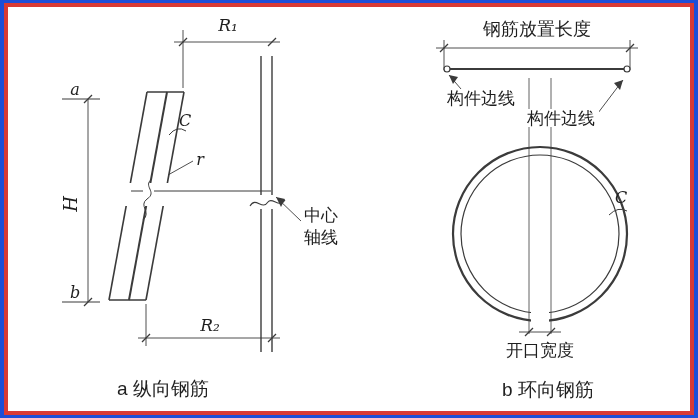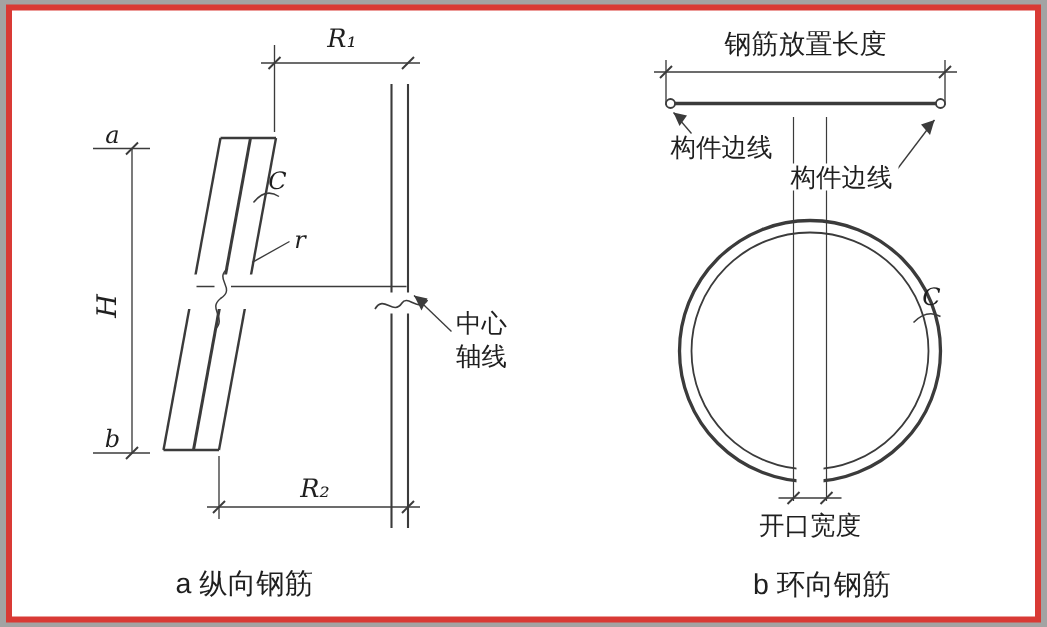--- a/index.html
+++ b/index.html
@@ -1,16 +1,16 @@
 <!DOCTYPE html>
 <html><head>
 <meta charset="utf-8">
 <style>
   html,body{margin:0;padding:0;background:#ffffff;}
-  .page{width:698px;height:418px;background:#a3a3a3;overflow:hidden;position:relative;}
+  .page{width:698px;height:418px;background:#1d4ed8;overflow:hidden;position:relative;}
   svg{display:block;}
   .cjk{font-family:"Liberation Sans","DejaVu Sans",sans-serif;}
   .math{font-family:"DejaVu Serif","Liberation Serif",serif;font-style:italic;}
 </style>
 </head>
 <body>
 
 <div class="page">
 <svg width="698" height="418" viewBox="0 0 698 418">
 

